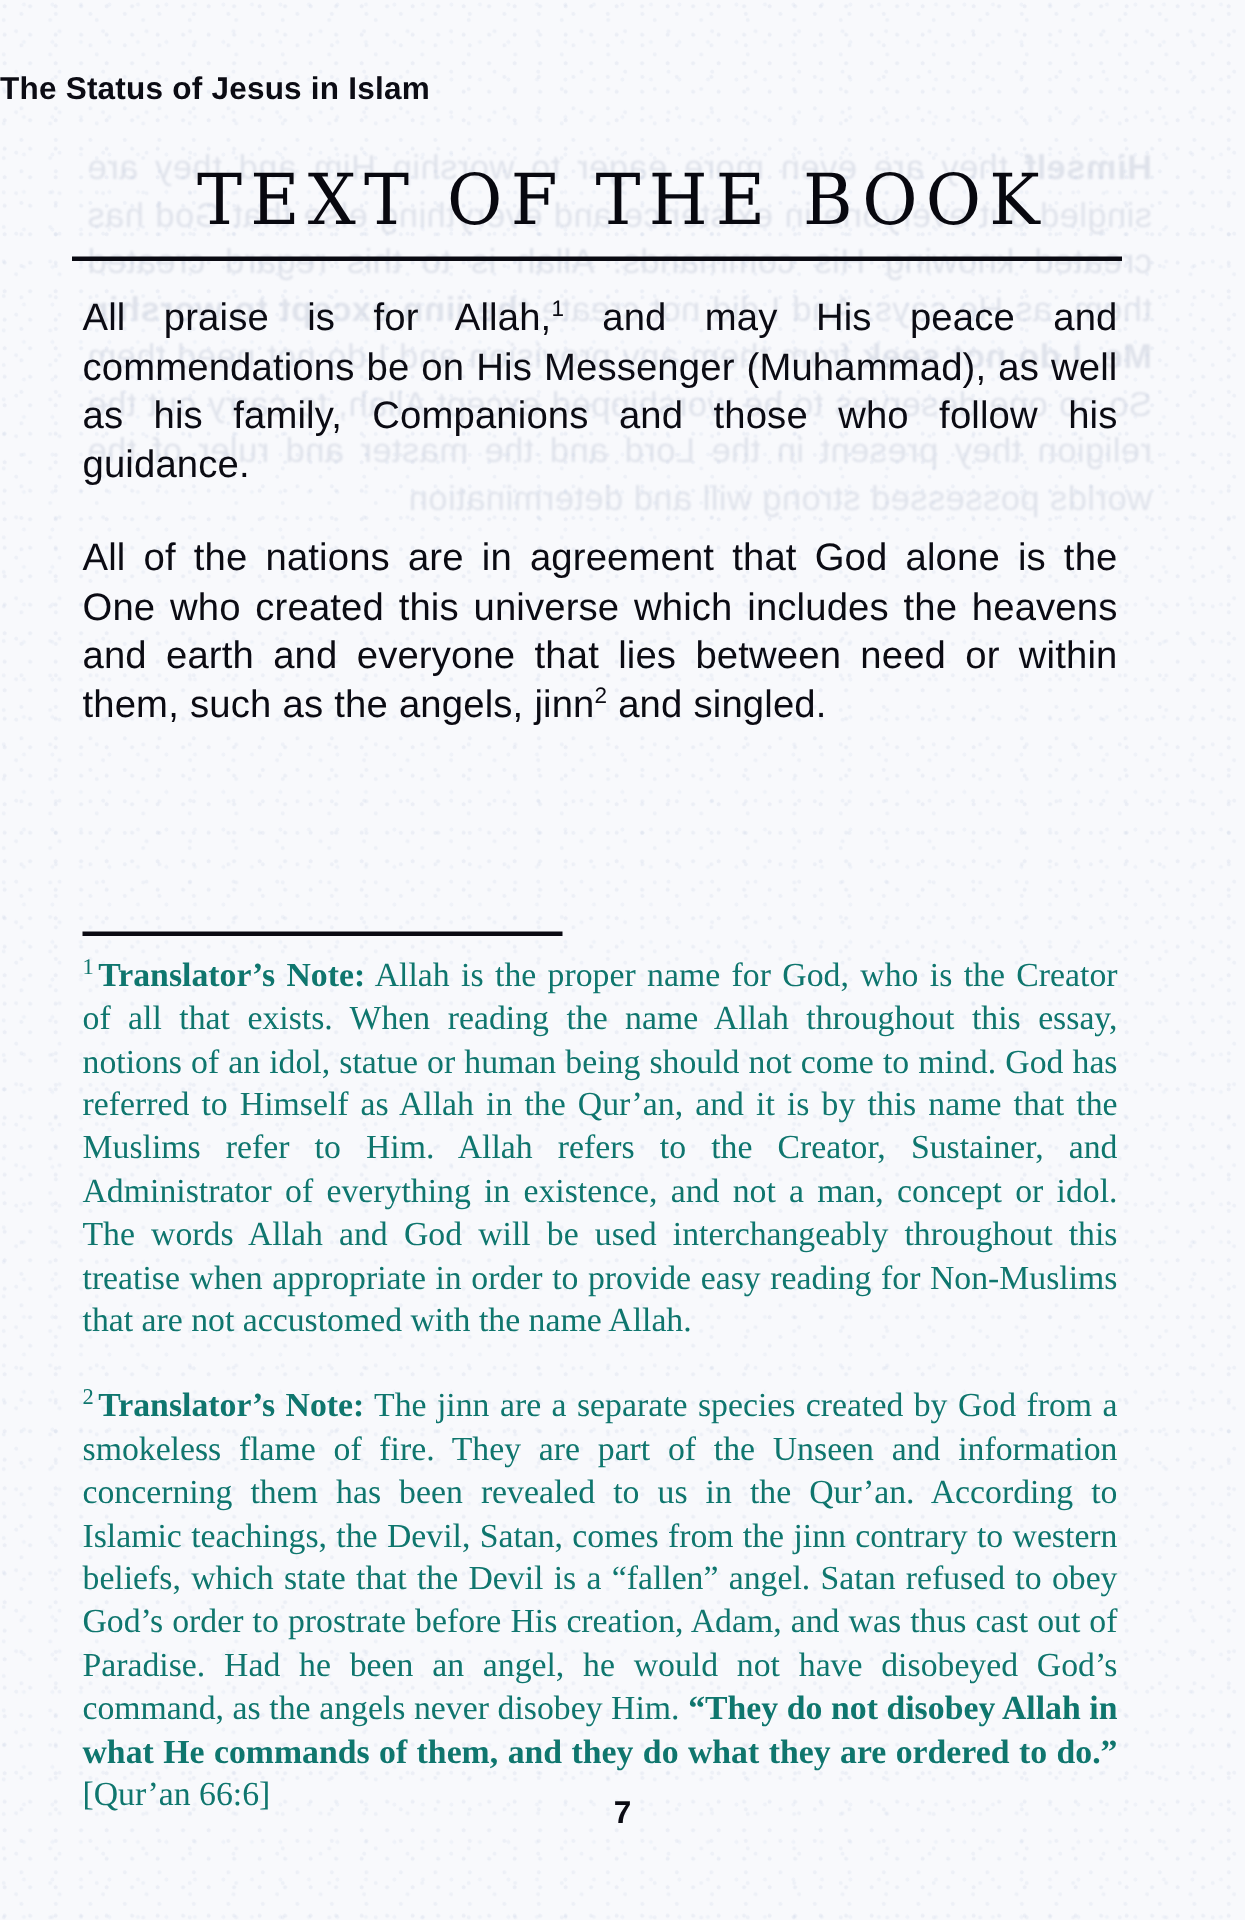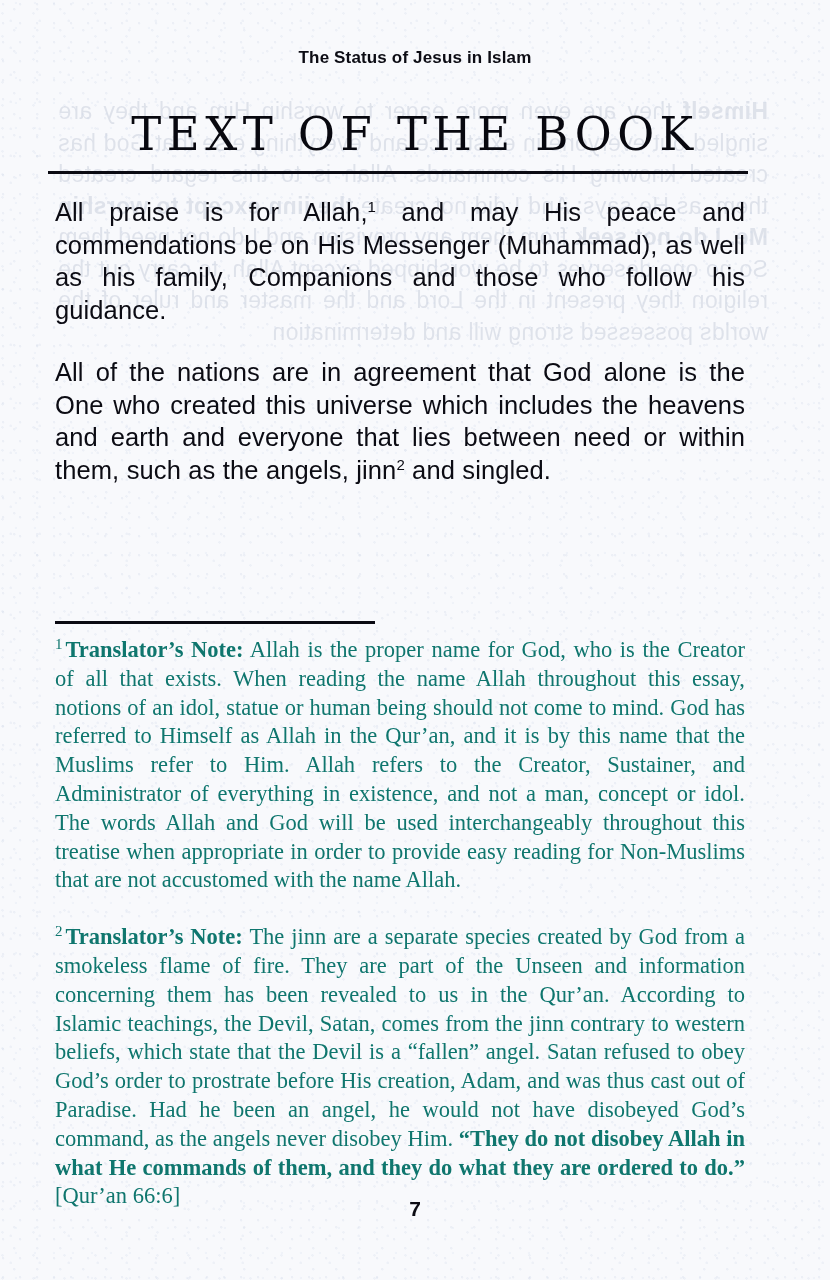--- a/index.html
+++ b/index.html
@@ -57,22 +57,21 @@
     user-select: none;
   }
   .bleed-through .bt-strong { font-weight: bold; }
 
   
   .running-header {
     position: absolute;
     top: 48px;
     left: 0;
     width: 830px;
-    text-align: center;
-    font-size: 17px;
+    font-size: 21px;
     font-weight: bold;
     letter-spacing: 0.15px;
     color: #0c0c14;
     z-index: 3;
   }
 
   
   .chapter-title {
     position: absolute;
     top: 107px;

